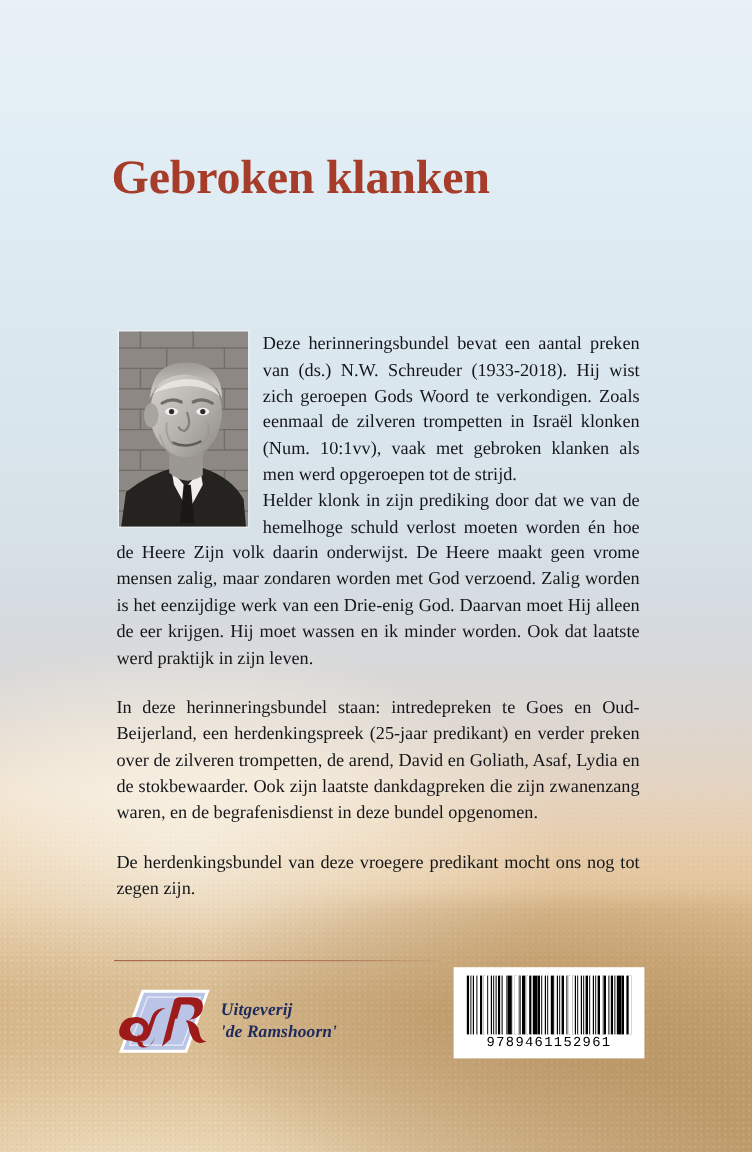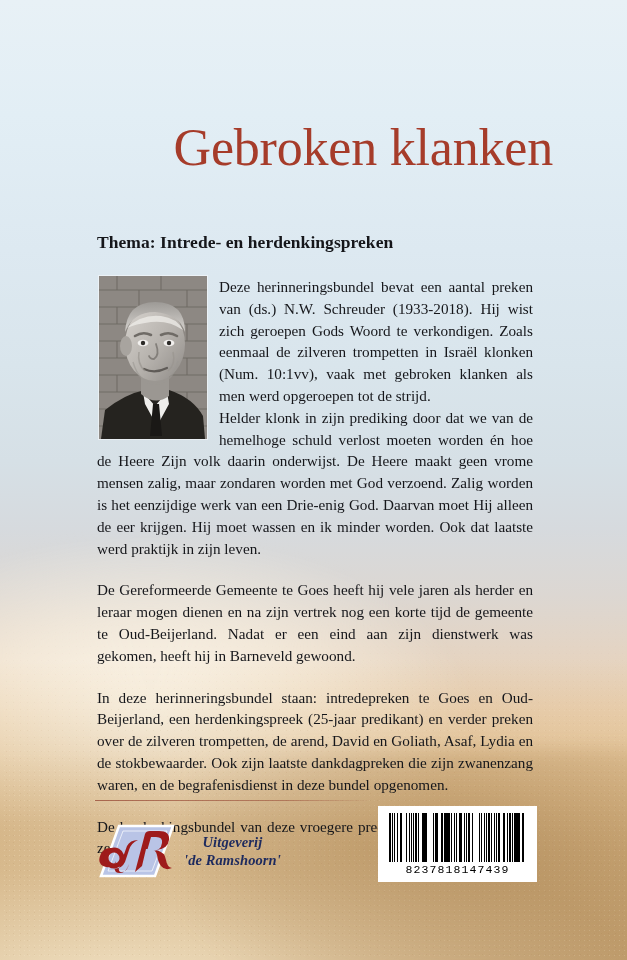--- a/index.html
+++ b/index.html
@@ -114,27 +114,26 @@
     color: #15161a;
   }
 
   .title-block {
     position: absolute;
     left: 93px;
     top: 120px;
     width: 460px;
   }
   .title-line {
-    font-size: 52px;
+    font-size: 40px;
     line-height: 55px;
-    font-weight: 400;
+    font-weight: 700;
     color: #a63c2a;
     letter-spacing: -0.2px;
     white-space: nowrap;
-    text-align: right;
   }
 
   .theme-line {
     position: absolute;
     left: 97px;
     top: 232px;
     font-size: 17.5px;
     font-weight: 700;
     color: #15161a;
     letter-spacing: 0.05px;
@@ -184,21 +183,20 @@
     background: linear-gradient(90deg, rgba(150,70,50,0.75) 0%, rgba(150,70,50,0.55) 70%, rgba(150,70,50,0.05) 100%);
   }
 
   .publisher {
     position: absolute;
     left: 99px;
     top: 820px;
     display: flex;
     align-items: center;
     gap: 9px;
-    text-align: center;
   }
   .logo-mark { width: 76px; height: 62px; display: block; }
   .publisher-text {
     font-family: "Liberation Serif", "DejaVu Serif", serif;
     font-style: italic;
     font-weight: 700;
     font-size: 14.5px;
     line-height: 18px;
     color: #1d2a5e;
     letter-spacing: 0.1px;
@@ -246,21 +244,20 @@
   <div class="bg-grain"></div>
   <div class="bg-ridge"></div>
 
   <div class="content">
 
 
     <div class="title-block">
       <div class="title-line">Gebroken klanken</div>
     </div>
 
-    <div class="theme-line">Thema: Intrede- en herdenkingspreken</div>
 
     <div class="portrait">
       <svg viewBox="0 0 108 163" preserveAspectRatio="none">
         <defs>
           <linearGradient id="faceG" x1="0" y1="0" x2="1" y2="1">
             <stop offset="0%" stop-color="#d8d4cf"></stop>
             <stop offset="55%" stop-color="#b6b2ad"></stop>
             <stop offset="100%" stop-color="#8e8a86"></stop>
           </linearGradient>
           <linearGradient id="hairG" x1="0" y1="0" x2="0" y2="1">
@@ -337,21 +334,20 @@
           <path d="M40 76 Q38 88 46 95" stroke="#98948f" stroke-width="1.5" fill="none" opacity="0.7"></path>
           <path d="M74 76 Q77 88 69 95" stroke="#98948f" stroke-width="1.5" fill="none" opacity="0.7"></path>
         </g>
       </svg>
     </div>
 
     <div class="blurb">
       <div class="float-spacer"></div>
       <p>Deze herinneringsbundel bevat een aantal preken van (ds.) N.W. Schreuder (1933-2018). Hij wist zich geroepen Gods Woord te verkondigen. Zoals eenmaal de zilveren trompetten in Israël klonken (Num. 10:1vv), vaak met gebroken klanken als men werd opgeroepen tot de strijd.</p>
       <p>Helder klonk in zijn prediking door dat we van de hemelhoge schuld verlost moeten worden én hoe de Heere Zijn volk daarin onderwijst. De Heere maakt geen vrome mensen zalig, maar zondaren worden met God verzoend. Zalig worden is het eenzijdige werk van een Drie-enig God. Daarvan moet Hij alleen de eer krijgen. Hij moet wassen en ik minder worden. Ook dat laatste werd praktijk in zijn leven.</p>
-      <p class="gap">De Gereformeerde Gemeente te Goes heeft hij vele jaren als herder en leraar mogen dienen en na zijn vertrek nog een korte tijd de gemeente te Oud-Beijerland. Nadat er een eind aan zijn dienstwerk was gekomen, heeft hij in Barneveld gewoond.</p>
       <p class="gap">In deze herinneringsbundel staan: intredepreken te Goes en Oud-Beijerland, een herdenkingspreek (25-jaar predikant) en verder preken over de zilveren trompetten, de arend, David en Goliath, Asaf, Lydia en de stokbewaarder. Ook zijn laatste dankdagpreken die zijn zwanenzang waren, en de begrafenisdienst in deze bundel opgenomen.</p>
       <p class="gap">De herdenkingsbundel van deze vroegere predikant mocht ons nog tot zegen zijn.</p>
     </div>
 
     <div class="divider"></div>
 
     <div class="publisher">
       <svg class="logo-mark" viewBox="0 0 76 62">
 
         <polygon points="20,6 74,6 56,56 2,56" fill="#b9c4e6" stroke="#ffffff" stroke-width="2.5"></polygon>
@@ -476,17 +472,17 @@
           <i style="flex: 1 0 0px; background: rgb(255, 255, 255);"></i>
           <i style="flex: 3 0 0px; background: rgb(0, 0, 0);"></i>
           <i style="flex: 1 0 0px; background: rgb(255, 255, 255);"></i>
           <i style="flex: 2 0 0px; background: rgb(0, 0, 0);"></i>
           <i style="flex: 2 0 0px; background: rgb(255, 255, 255);"></i>
           <i style="flex: 3 0 0px; background: rgb(0, 0, 0);"></i>
           <i style="flex: 1 0 0px; background: rgb(255, 255, 255);"></i>
           <i style="flex: 1 0 0px; background: rgb(0, 0, 0);"></i>
           <i style="flex: 1 0 0px; background: rgb(255, 255, 255);"></i>
         </div>
-      <div class="barcode-number">8237818147439</div>
+      <div class="barcode-number">9789461152961</div>
     </div>
 
   </div>
 </div>
 
 </body></html>

